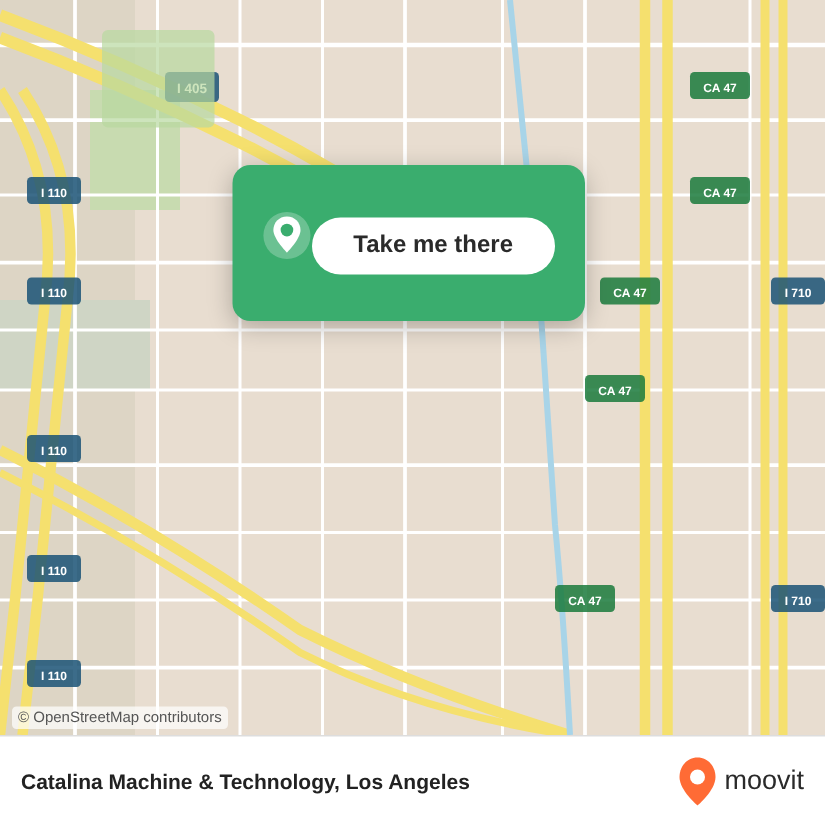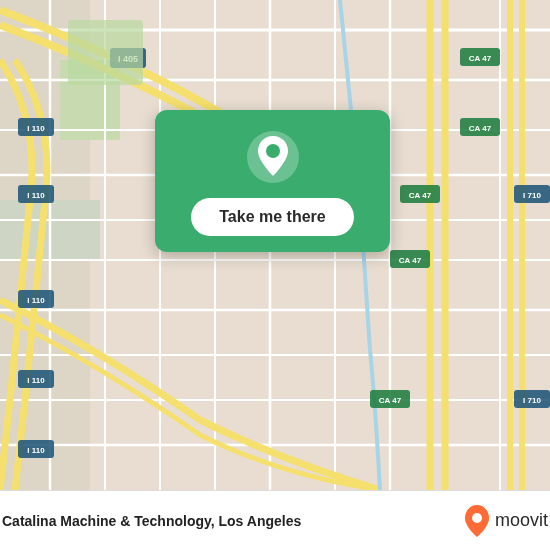--- a/index.html
+++ b/index.html
@@ -28,21 +28,21 @@
 
     
     #card-overlay {
       position: absolute;
       top: 110px;
       left: 155px;
       width: 235px;
       background: #3aad6e;
       border-radius: 12px;
       display: flex;
-      flex-direction: column;
+      flex-direction: row;
       align-items: center;
       padding: 20px 20px 16px 20px;
       box-shadow: 0 4px 16px rgba(0,0,0,0.25);
     }
 
     #pin-icon {
       width: 54px;
       height: 54px;
       margin-bottom: 14px;
     }
@@ -60,21 +60,21 @@
     }
 
     
     #bottom-bar {
       width: 550px;
       height: 60px;
       background: white;
       border-top: 1px solid #ddd;
       display: flex;
       align-items: center;
-      padding: 0 2px;
+      padding: 0 14px;
       gap: 8px;
     }
 
     #moovit-logo {
       margin-left: auto;
       display: flex;
       align-items: center;
       gap: 4px;
     }
 
@@ -200,20 +200,21 @@
       <circle cx="27" cy="27" r="26" fill="white" opacity="0.25"></circle>
 
       <path d="M27 6 C18,6 12,13 12,21 C12,31 27,46 27,46 C27,46 42,31 42,21 C42,13 36,6 27,6 Z" fill="white"></path>
       <circle cx="27" cy="21" r="7" fill="#3aad6e"></circle>
     </svg>
 
     <button id="take-me-there-btn">Take me there</button>
   </div>
 
   
+  <div style="position:absolute;bottom:4px;left:8px;font-size:10px;color:#555;background:rgba(255,255,255,0.7);padding:2px 4px;border-radius:3px;">© OpenStreetMap contributors</div>
 </div>
 
 <div id="bottom-bar">
   <div id="bottom-left">
     <span id="location-name">Catalina Machine &amp; Technology, Los Angeles</span>
   </div>
 
   <div id="moovit-logo">
 
     <svg id="moovit-pin" viewBox="0 0 28 34" xmlns="http://www.w3.org/2000/svg">

